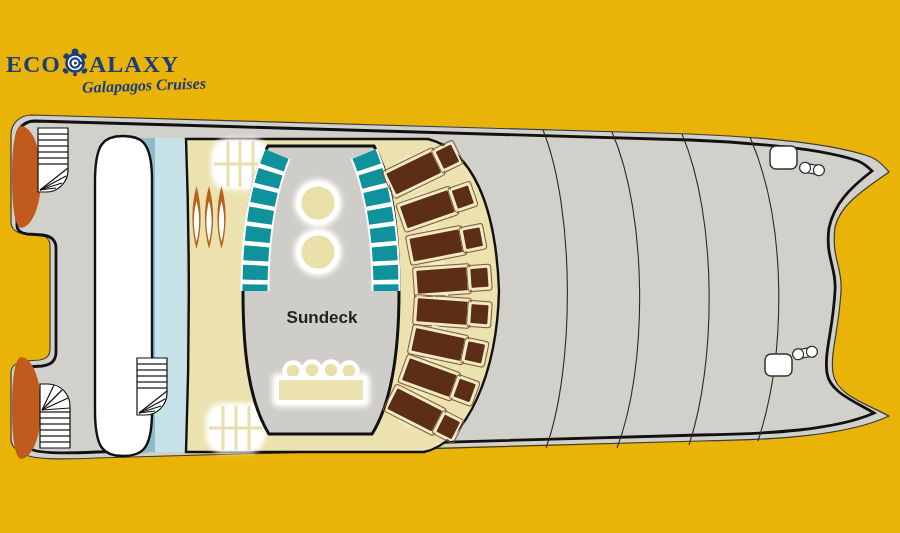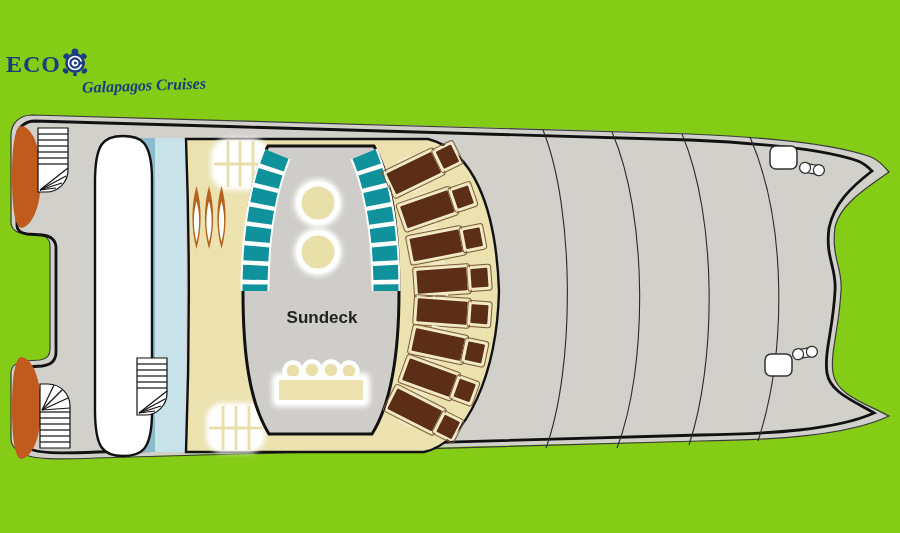--- a/index.html
+++ b/index.html
@@ -1,16 +1,16 @@
 <!DOCTYPE html>
 <html><head>
 <meta charset="utf-8">
 <style>
   html,body{margin:0;padding:0;background:#fff;}
-  .page{position:relative;width:900px;height:533px;background:#84cc16;overflow:hidden;
+  .page{position:relative;width:900px;height:533px;background:#eab308;overflow:hidden;
         font-family:"Liberation Sans",sans-serif;}
   
   .logo{position:absolute;left:6px;top:48px;width:200px;color:#1B3C7E;}
   .logo-row{display:flex;align-items:center;font-family:"Liberation Serif",serif;
             font-weight:bold;font-size:24px;letter-spacing:1px;line-height:1;}
   .logo-g{margin:0 1px;}
   .logo-tagline{font-family:"Liberation Serif",serif;font-style:italic;font-weight:bold;
                 font-size:16px;text-align:right;margin-top:-2px;transform:rotate(-2deg);}
   
   .titlebar{position:absolute;left:0;top:54px;width:900px;display:flex;
@@ -37,20 +37,21 @@
             <ellipse cx="-9.5" cy="8" rx="3" ry="2.2" transform="rotate(40 -9.5 8)"></ellipse>
             <ellipse cx="9.5" cy="8" rx="3" ry="2.2" transform="rotate(-40 9.5 8)"></ellipse>
             <ellipse cx="0" cy="11.5" rx="1.8" ry="2.6"></ellipse>
           </g>
           <circle cx="0" cy="0" r="8.6" fill="#fff" stroke="#1B3C7E" stroke-width="2.6"></circle>
           <circle cx="0" cy="0" r="4.6" fill="none" stroke="#1B3C7E" stroke-width="2.2"></circle>
           <circle cx="0.4" cy="0" r="1.6" fill="#1B3C7E"></circle>
           <rect x="5" y="-1.4" width="5" height="2.8" fill="#1B3C7E"></rect>
         </svg>
       </span>
+      <span>ALAXY</span>
     </div>
     <div class="logo-tagline">Galapagos Cruises</div>
   </div>
 
 
   <svg class="ship" width="900" height="533" viewBox="0 0 900 533">
     <defs>
       <filter id="glow" x="-60%" y="-60%" width="220%" height="220%">
         <feGaussianBlur stdDeviation="2.6"></feGaussianBlur>
       </filter>

